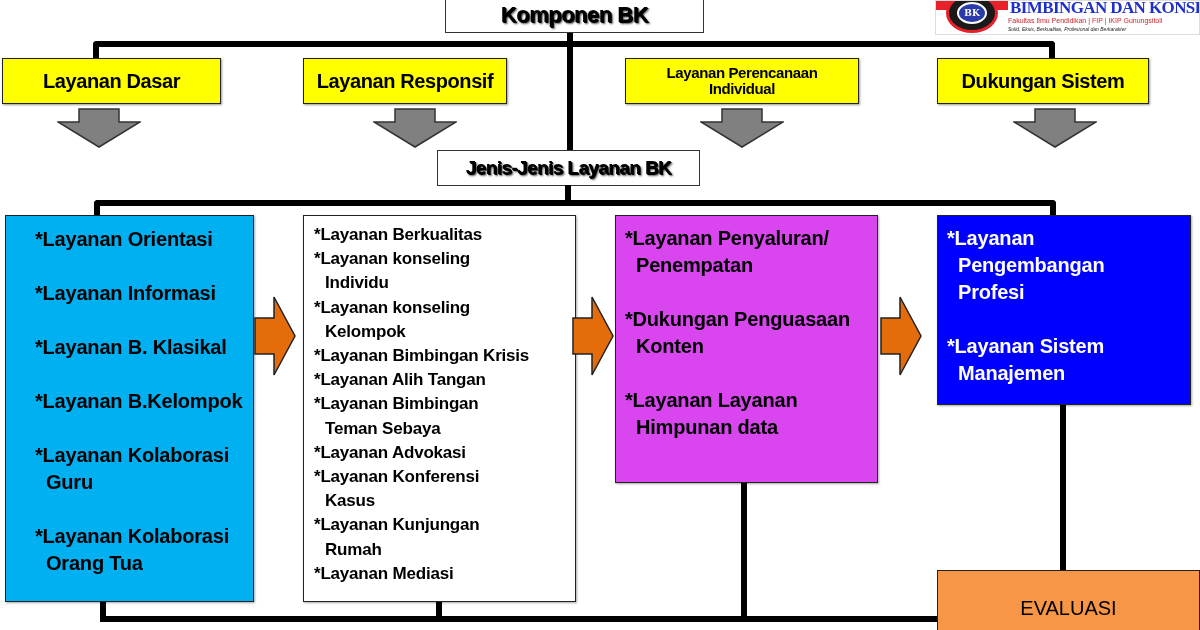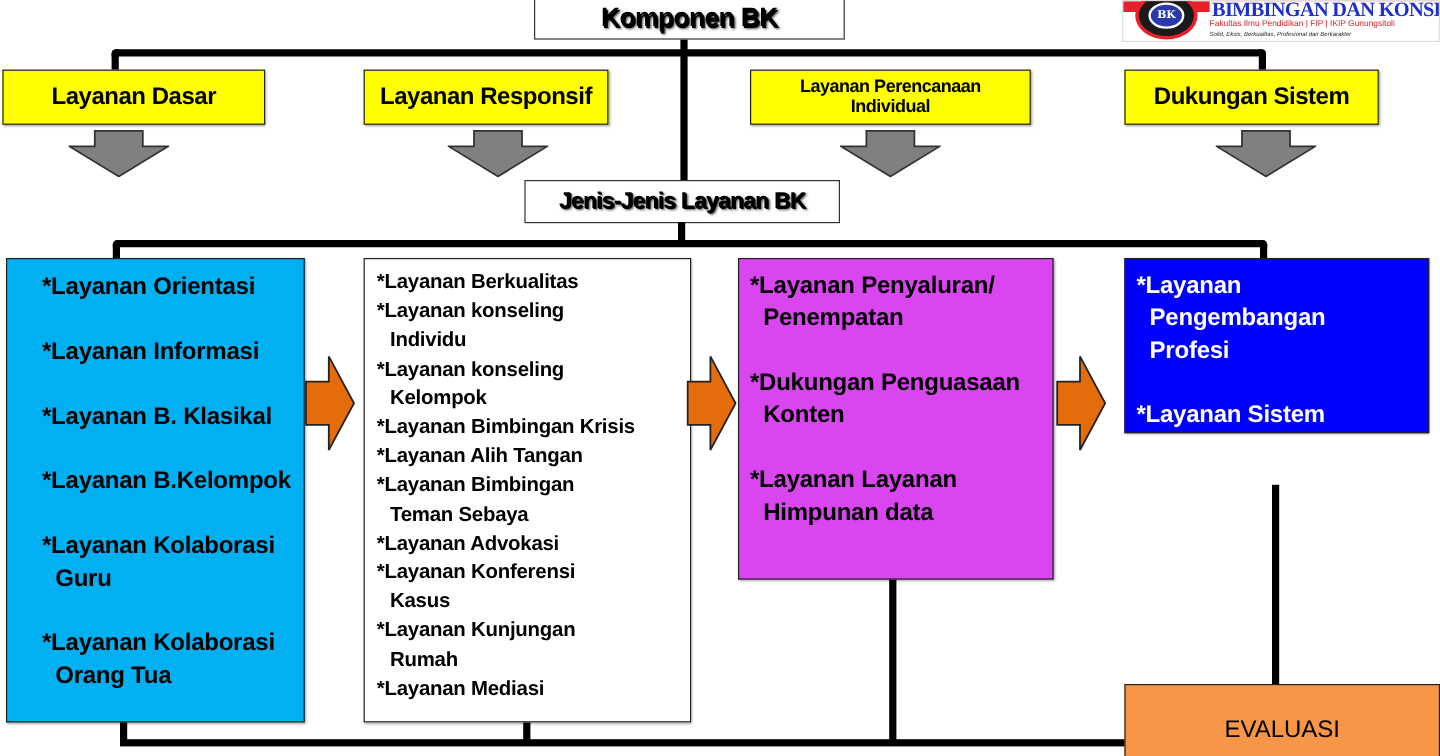--- a/index.html
+++ b/index.html
@@ -34,21 +34,21 @@
     position: absolute; top: 215px; border: 1.5px solid #222;
     box-shadow: 1px 1px 2px rgba(0,0,0,0.35);
     font-weight: bold; letter-spacing: -0.2px;
   }
   .panel-blue { left: 5px; width: 249px; height: 387px; background: #00b0f0; padding: 10px 8px 0 29px; font-size: 20px; line-height: 27px; }
   .panel-blue .item { margin-bottom: 27px; }
   .panel-white { left: 303px; width: 273px; height: 387px; background: #fff; padding: 7px 4px 0 10px; font-size: 17px; line-height: 24.2px; font-weight: normal; }
   .panel-white .item { font-weight: bold; font-family: "Liberation Sans", sans-serif; }
   .panel-pink { left: 615px; width: 263px; height: 268px; background: #d946ef; padding: 9px 6px 0 9px; font-size: 20px; line-height: 27px; }
   .panel-pink .item { margin-bottom: 27px; }
-  .panel-navy { left: 937px; width: 254px; height: 146px; background: #0000ff; color: #fff; padding: 9px 6px 0 9px; font-size: 20px; line-height: 27px; }
+  .panel-navy { left: 937px; width: 254px; height: 190px; background: #0000ff; color: #fff; padding: 9px 6px 0 9px; font-size: 20px; line-height: 27px; }
   .panel-navy .item { margin-bottom: 27px; }
   .item .cont { display: block; padding-left: 11px; }
   .eval-box {
     position: absolute; left: 937px; top: 570px; width: 263px; height: 62px;
     background: #f79646; border: 1.5px solid #222;
     display: flex; align-items: center; justify-content: center;
     font-size: 20px; padding-top: 14px; font-weight: normal;
   }
   .logo {
     position: absolute; left: 935px; top: 0; width: 265px; height: 35px;
@@ -147,21 +147,21 @@
 </div>
 
 <div class="panel panel-pink">
   <div class="item"><span>*Layanan Penyaluran/</span><span class="cont">Penempatan</span></div>
   <div class="item"><span>*Dukungan Penguasaan</span><span class="cont">Konten</span></div>
   <div class="item"><span>*Layanan Layanan</span><span class="cont">Himpunan data</span></div>
 </div>
 
 <div class="panel panel-navy">
   <div class="item"><span>*Layanan</span><span class="cont">Pengembangan</span><span class="cont">Profesi</span></div>
-  <div class="item"><span>*Layanan Sistem</span><span class="cont">Komponen</span></div>
+  <div class="item"><span>*Layanan Sistem</span><span class="cont">Manajemen</span></div>
 </div>
 
 <svg class="right-arrow" style="left:254px;" viewBox="0 0 42 80">
   <polygon points="1,22 20,22 20,1 41,40 20,79 20,58 1,58" fill="#e46c0a" stroke="#222" stroke-width="1.5"></polygon>
 </svg>
 <svg class="right-arrow" style="left:572px;" viewBox="0 0 42 80">
   <polygon points="1,22 20,22 20,1 41,40 20,79 20,58 1,58" fill="#e46c0a" stroke="#222" stroke-width="1.5"></polygon>
 </svg>
 <svg class="right-arrow" style="left:880px;" viewBox="0 0 42 80">
   <polygon points="1,22 20,22 20,1 41,40 20,79 20,58 1,58" fill="#e46c0a" stroke="#222" stroke-width="1.5"></polygon>

